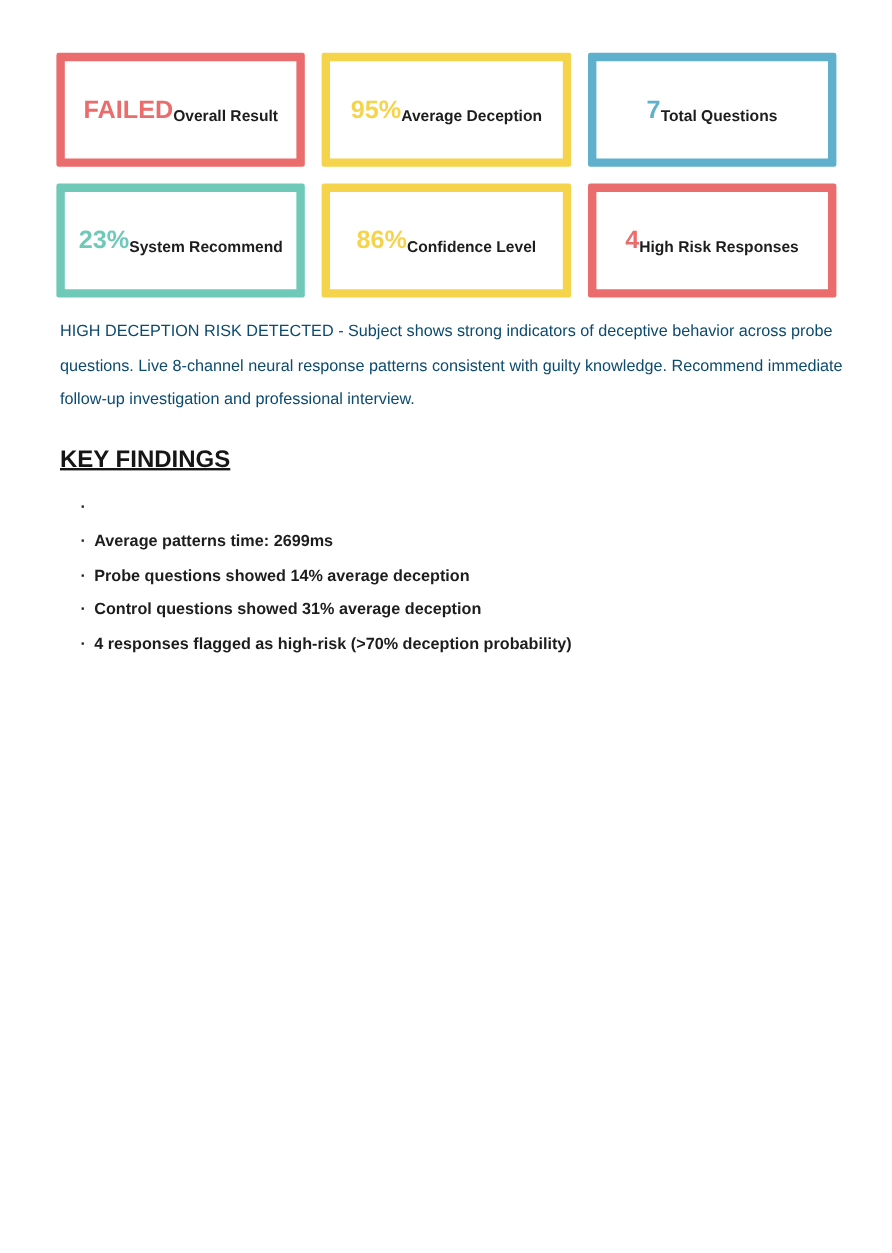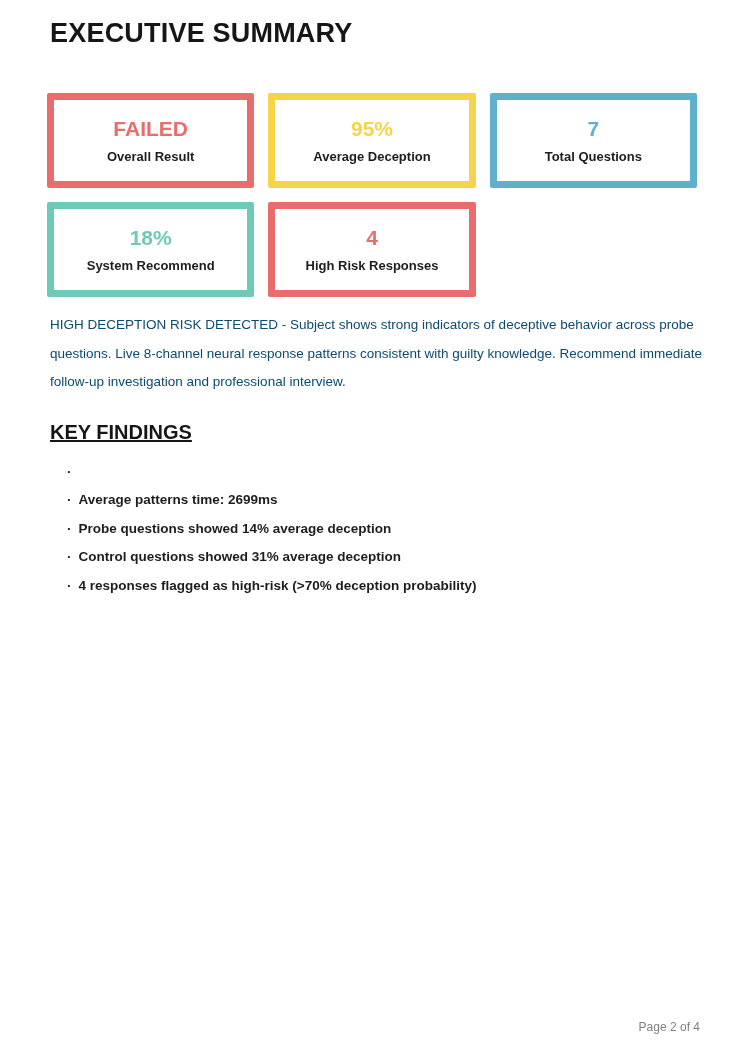--- a/index.html
+++ b/index.html
@@ -28,21 +28,20 @@
     column-gap: 14px;
     row-gap: 14px;
     margin: 44px 46px 0 47px;
   }
   .stat-card {
     height: 95px;
     border: 7px solid #ccc;
     border-radius: 2px;
     background: #fff;
     display: flex;
-    flex-direction: column;
     align-items: center;
     justify-content: center;
   }
   .stat-value {
     font-size: 21px;
     font-weight: bold;
     line-height: 22px;
   }
   .stat-label {
     margin-top: 9px;
@@ -92,38 +91,41 @@
     line-height: 15px;
     color: #808080;
     margin-left: 16px;
   }
 </style>
 </head>
 <body>
 
 <div class="page">
 
-  <h1 class="page-title">EXECUTIVE SUMMARY</h1>
 
   <div class="cards">
     <div class="stat-card" style="border-color: rgb(235, 108, 108);">
       <div class="stat-value" style="color: rgb(235, 108, 108);">FAILED</div>
       <div class="stat-label">Overall Result</div>
     </div>
     <div class="stat-card" style="border-color: rgb(245, 212, 76);">
       <div class="stat-value" style="color: rgb(245, 212, 76);">95%</div>
       <div class="stat-label">Average Deception</div>
     </div>
     <div class="stat-card" style="border-color: rgb(95, 176, 204);">
       <div class="stat-value" style="color: rgb(95, 176, 204);">7</div>
       <div class="stat-label">Total Questions</div>
     </div>
     <div class="stat-card" style="border-color: rgb(110, 201, 184);">
-      <div class="stat-value" style="color: rgb(110, 201, 184);">18%</div>
+      <div class="stat-value" style="color: rgb(110, 201, 184);">23%</div>
       <div class="stat-label">System Recommend</div>
+    </div>
+    <div class="stat-card" style="border-color: rgb(245, 212, 76);">
+      <div class="stat-value" style="color: rgb(245, 212, 76);">86%</div>
+      <div class="stat-label">Confidence Level</div>
     </div>
     <div class="stat-card" style="border-color: rgb(235, 108, 108);">
       <div class="stat-value" style="color: rgb(235, 108, 108);">4</div>
       <div class="stat-label">High Risk Responses</div>
     </div>
   </div>
 
   <p class="assessment-body">HIGH DECEPTION RISK DETECTED - Subject shows strong indicators of deceptive behavior across probe questions. Live 8-channel neural response patterns consistent with guilty knowledge. Recommend immediate follow-up investigation and professional interview.</p>
 
   <h2 class="section-heading findings">KEY FINDINGS</h2>

